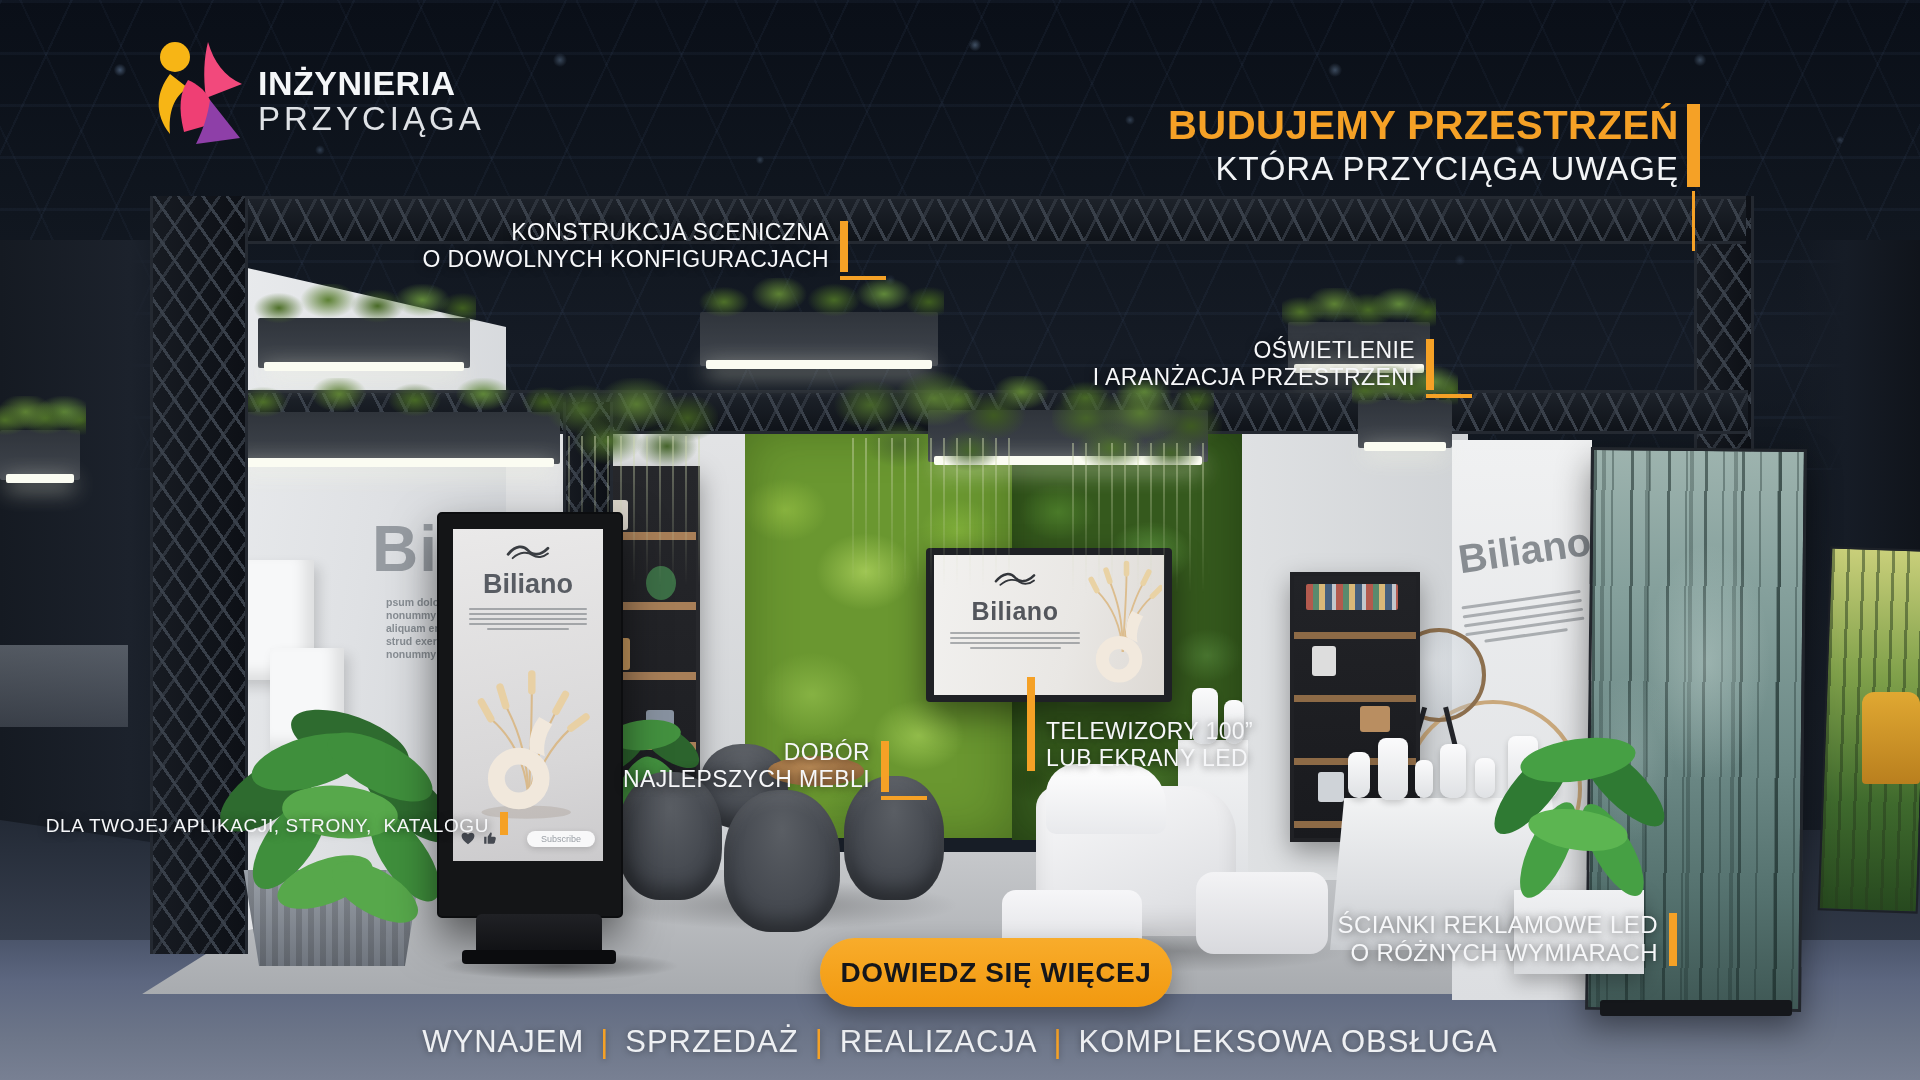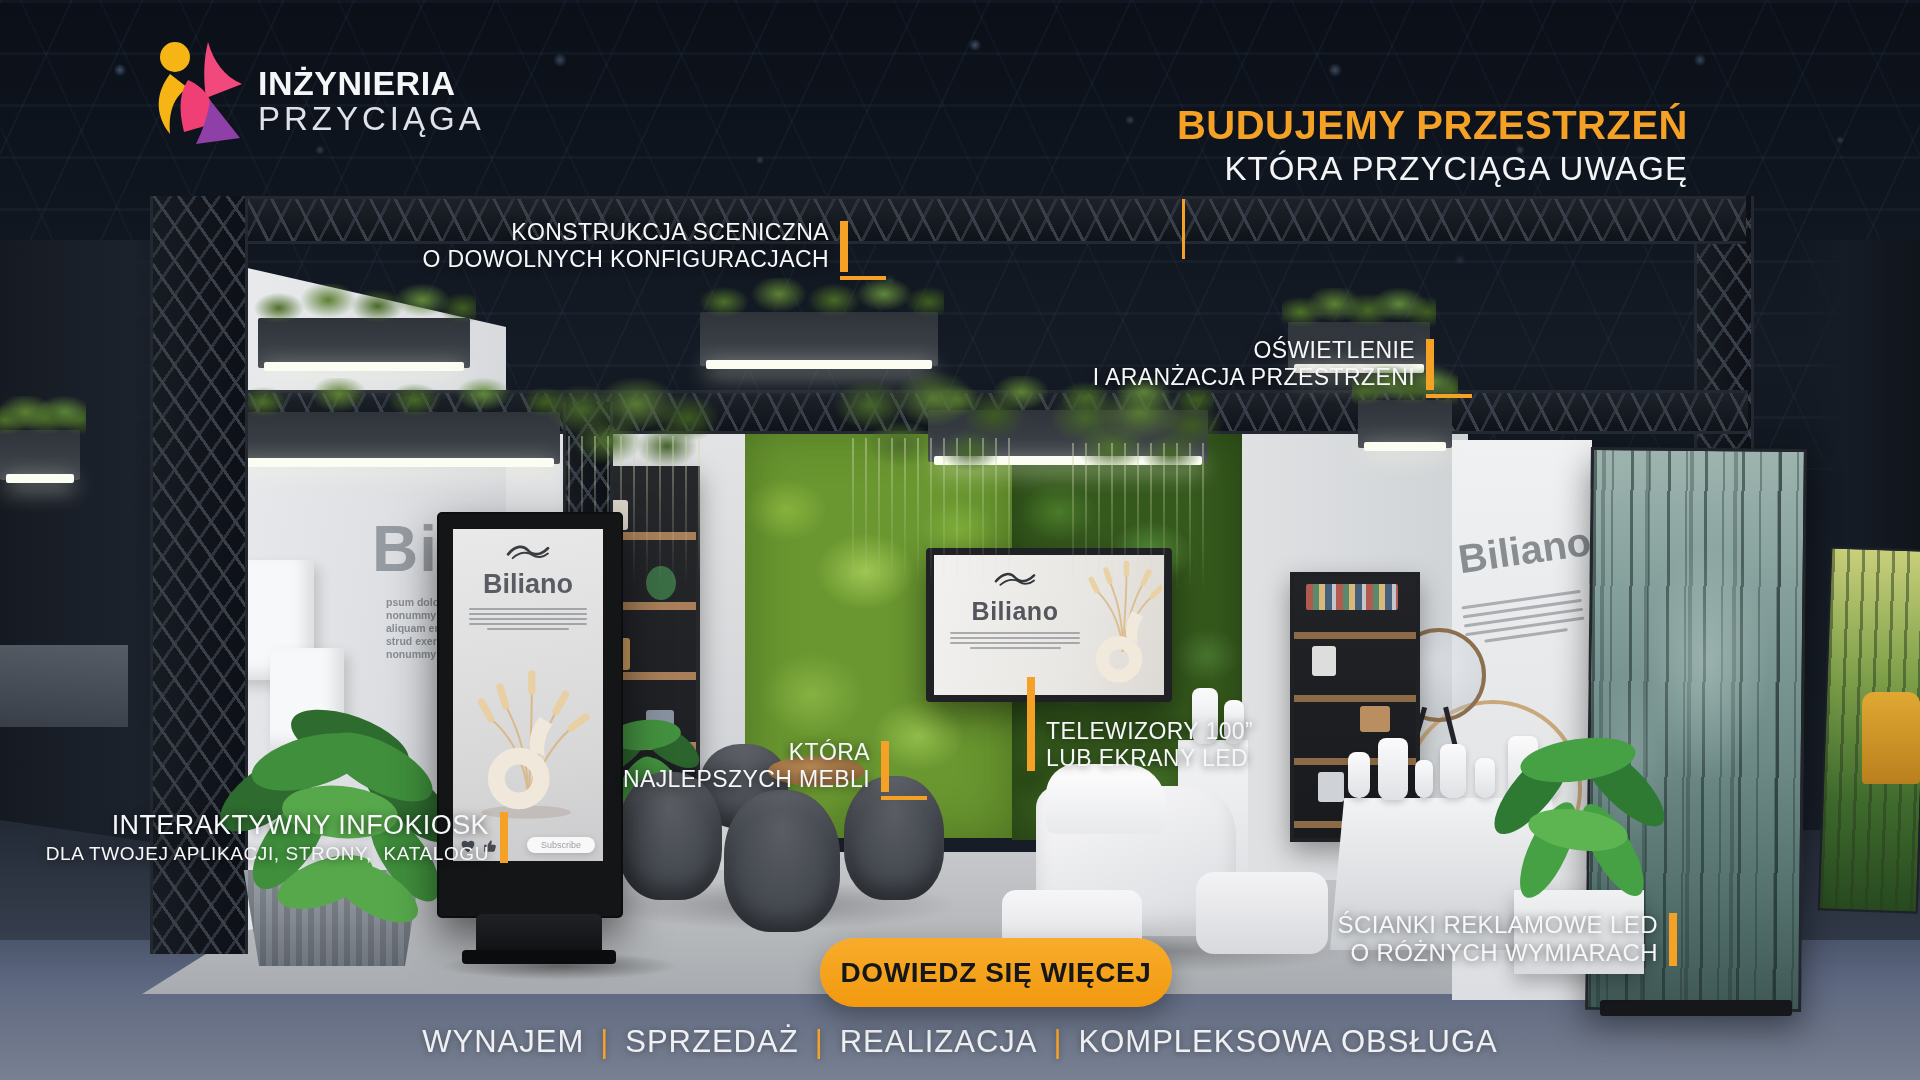--- a/index.html
+++ b/index.html
@@ -181,21 +181,21 @@
 
   
   .kiosk{left:437px;top:512px;width:182px;height:402px;z-index:50;background:#141517;border:2px solid #0c0d0f;
     border-radius:5px;box-shadow:0 20px 44px rgba(0,0,0,.55);}
   .kscreen{position:absolute;left:14px;top:15px;width:150px;height:332px;overflow:hidden;
     background:linear-gradient(170deg,#eae9e9,#d8d7d8 70%,#cbcacc);}
   .kcol{position:absolute;left:0;top:12px;width:100%;text-align:center;}
   .kbrand{font-size:27px;font-weight:800;color:#585c63;margin-top:2px;}
   .kbars{width:118px;margin:8px auto 0;}
   .kbars .tbar{height:2px;margin-bottom:3px;background:rgba(100,105,112,.5);}
-  .kfoot{position:absolute;left:8px;right:8px;bottom:8px;height:22px;display:flex;align-items:flex-end;}
+  .kfoot{position:absolute;left:8px;right:8px;bottom:8px;height:22px;display:flex;align-items:flex-start;}
   .kicons{display:flex;gap:8px;align-items:center;}
   .kpill{margin-left:auto;width:68px;height:16px;border-radius:9px;background:#f8f8f9;
     box-shadow:0 2px 6px rgba(0,0,0,.15);font-size:9px;color:#9ba0a7;display:flex;align-items:center;justify-content:center;}
   .kbase{left:476px;top:914px;width:126px;height:44px;z-index:50;border-radius:6px;
     background:linear-gradient(#202125,#0e0f12);}
   .kfoot2{left:462px;top:950px;width:154px;height:14px;z-index:50;border-radius:4px;background:#0b0c0e;}
   .kshadow{left:440px;top:952px;width:240px;height:28px;z-index:18;
     background:radial-gradient(ellipse at center, rgba(0,0,0,.42), transparent 70%);}
 
   
@@ -233,21 +233,21 @@
     clip-path:polygon(4% 0,96% 0,88% 100%,12% 100%);}
   .planterR{left:1514px;top:890px;width:130px;height:84px;z-index:31;background:linear-gradient(#f0f1f3,#d8dadd);
     box-shadow:0 8px 18px rgba(0,0,0,.25);}
 
   
   .logo{left:148px;top:40px;z-index:110;display:flex;align-items:flex-start;}
   .logotext{margin-left:10px;margin-top:26px;color:#f4f6f8;}
   .logo1{font-size:34px;font-weight:800;letter-spacing:.5px;line-height:1.0;}
   .logo2{font-size:33px;font-weight:300;letter-spacing:4px;line-height:1.0;color:#dfe2e6;margin-top:2px;}
 
-  .headline{right:232px;top:104px;z-index:110;display:flex;gap:8px;text-align:right;flex-direction:column;}
+  .headline{right:220px;top:104px;z-index:110;display:flex;gap:8px;text-align:right;}
   .headline .h1{font-size:40px;font-weight:800;color:#F5A126;letter-spacing:.5px;line-height:1.05;}
   .headline .h2{font-size:33px;font-weight:300;color:#f2f4f6;letter-spacing:1px;line-height:1.1;margin-top:5px;}
   .hbar{width:13px;background:#F5A126;position:relative;}
   .hbar::after{content:"";position:absolute;left:5px;top:calc(100% + 4px);width:3px;height:60px;background:#F5A126;}
 
   .callout{position:absolute;display:flex;gap:11px;z-index:100;color:#f6f7f9;
     text-shadow:0 1px 8px rgba(0,0,0,.65);align-items:stretch;}
   .callout .txt{text-align:right;}
   .callout .l1,.callout .l2{white-space:pre;font-size:23px;letter-spacing:.4px;line-height:1.02;}
   .callout .l2{font-weight:300;margin-top:4px;}
@@ -551,29 +551,28 @@
   <div class="callout co-telewizory">
     <div class="cbar"></div>
     <div class="txt">
       <div class="l1">TELEWIZORY 100”</div>
       <div class="l2">LUB EKRANY LED</div>
     </div>
   </div>
 
   <div class="callout co-meble">
     <div class="txt">
-      <div class="l1">KTÓRA</div>
+      <div class="l1">DOBÓR</div>
       <div class="l2">NAJLEPSZYCH MEBLI</div>
     </div>
     <div class="cbar foot"></div>
   </div>
 
   <div class="callout co-infokiosk">
     <div class="txt">
-      <div class="l1">INTERAKTYWNY INFOKIOSK</div>
       <div class="l2">DLA TWOJEJ APLIKACJI, STRONY,  KATALOGU</div>
     </div>
     <div class="cbar"></div>
   </div>
 
   <div class="callout co-scianki">
     <div class="txt">
       <div class="l1">ŚCIANKI REKLAMOWE LED</div>
       <div class="l2">O RÓŻNYCH WYMIARACH</div>
     </div>

